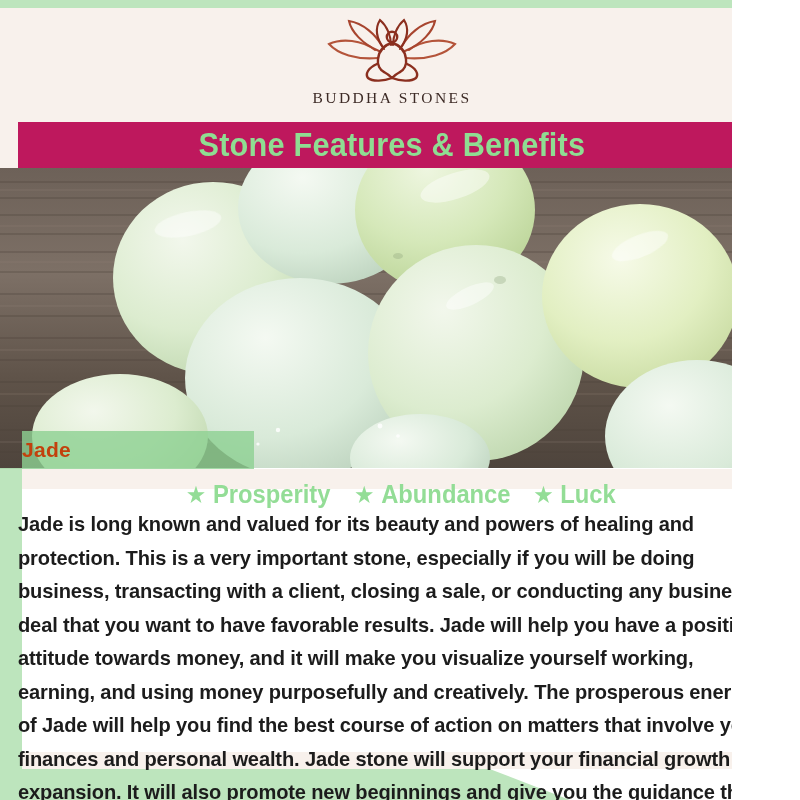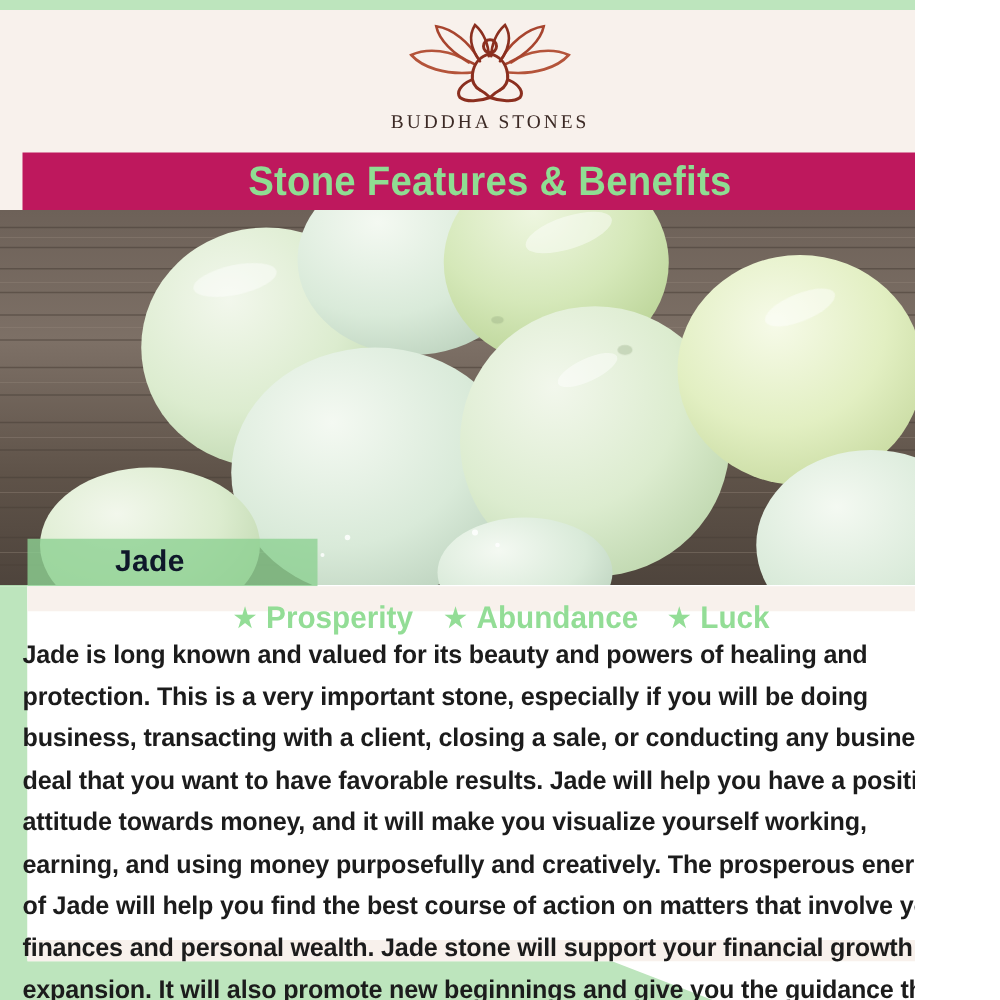--- a/index.html
+++ b/index.html
@@ -108,24 +108,23 @@
   .jade-bar {
     position: absolute;
     left: 22px; top: 431px;
     width: 232px; height: 38px;
     background: rgba(141, 209, 146, 0.80);
     display: flex;
     align-items: center;
     z-index: 5;
   }
   .jade-text {
-    color: #0f172a;
-    font-size: 24px;
+    color: #c2410c;
+    font-size: 21px;
     font-weight: 700;
-    padding-left: 70px;
     letter-spacing: 0.3px;
   }
 
   
   .body-area {
     position: absolute;
     left: 22px; top: 469px;
     width: 756px; height: 300px;
     background: #ffffff;
     z-index: 4;

